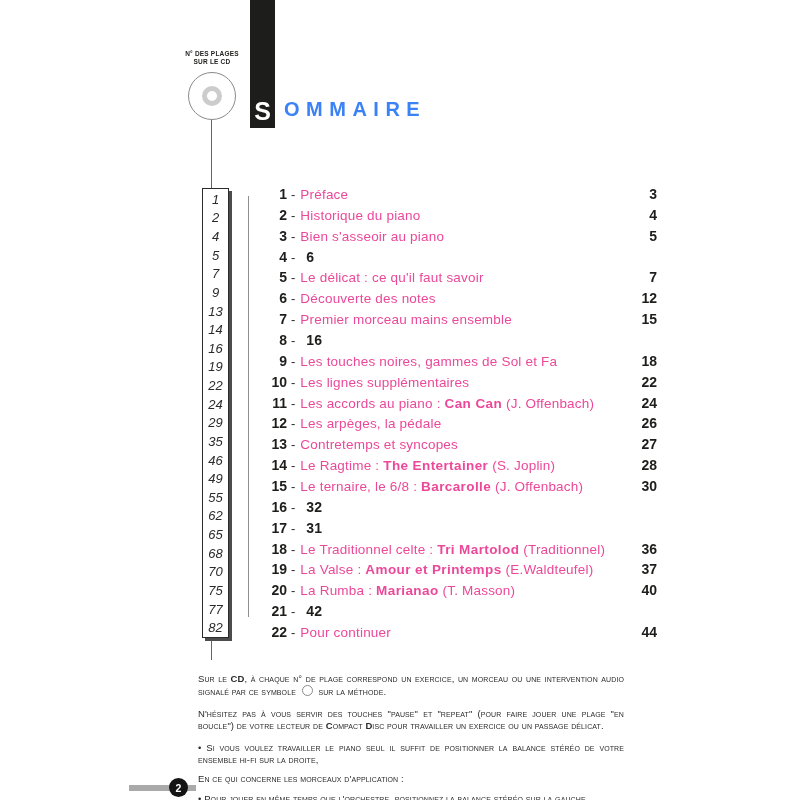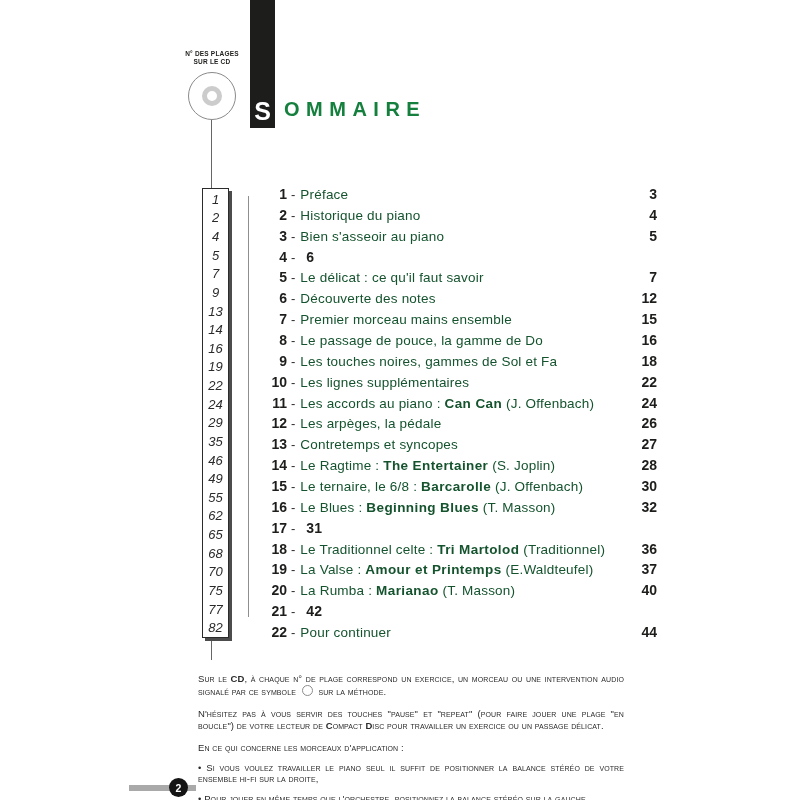--- a/index.html
+++ b/index.html
@@ -17,21 +17,21 @@
     background:#1d1d1b;
   }
   .band-initial{
     position:absolute;bottom:4px;left:0;right:0;
     text-align:center;color:#ffffff;
     font-size:25px;line-height:25px;font-weight:700;
   }
   .title-rest{
     position:absolute;left:284px;top:100px;
     font-size:20px;line-height:18px;font-weight:700;
-    letter-spacing:6.5px;color:#15803d;white-space:nowrap;
+    letter-spacing:6.5px;color:#3b82f6;white-space:nowrap;
   }
   
   .cd-label{
     position:absolute;left:170px;top:50px;width:84px;
     text-align:center;font-size:6.5px;font-weight:700;
     line-height:8px;letter-spacing:.2px;color:#1d1d1b;
   }
   .cd-disc{
     position:absolute;left:188px;top:72px;width:46px;height:46px;
     border:1px solid #8a8a8a;border-radius:50%;background:#ffffff;
@@ -54,21 +54,21 @@
   .track-num{
     height:18.7px;display:flex;align-items:center;justify-content:center;
     font-style:italic;font-size:13px;color:#2a2a2a;
   }
   .vline{position:absolute;left:248px;top:196px;width:1px;height:421px;background:#8f8f8f;}
   
   .toc{position:absolute;left:270px;top:186px;width:387px;}
   .toc-row{display:flex;align-items:baseline;height:20.86px;}
   .toc-num{width:17px;text-align:right;font-weight:700;font-size:14px;flex:none;}
   .toc-dash{margin:0 5px 0 4px;font-size:13px;color:#2a2a2a;flex:none;}
-  .toc-title{flex:1;font-size:13.5px;color:#14532d;letter-spacing:.2px;white-space:nowrap;overflow:hidden;}
+  .toc-title{flex:1;font-size:13.5px;color:#ec4899;letter-spacing:.2px;white-space:nowrap;overflow:hidden;}
   .toc-title b{letter-spacing:.4px;margin-top:13px;}
   .toc-page{font-weight:700;font-size:14px;text-align:right;flex:none;margin-left:6px;}
   
   .notes{
     position:absolute;left:190px;top:665px;width:442px;
     font-size:9.5px;line-height:11.5px;color:#2a2a2a;
     font-variant:small-caps;text-align:justify;letter-spacing:.1px;
   }
   .note-para{margin:8px;}
   .note-para.spaced{margin-bottom:11px;}
@@ -172,21 +172,20 @@
       </div>
       <div class="toc-row">
         <span class="toc-num">7</span>
         <span class="toc-dash">-</span>
         <span class="toc-title">Premier morceau mains ensemble</span>
         <span class="toc-page">15</span>
       </div>
       <div class="toc-row">
         <span class="toc-num">8</span>
         <span class="toc-dash">-</span>
-        <span class="toc-title">Le passage de pouce, la gamme de Do</span>
         <span class="toc-page">16</span>
       </div>
       <div class="toc-row">
         <span class="toc-num">9</span>
         <span class="toc-dash">-</span>
         <span class="toc-title">Les touches noires, gammes de Sol et Fa</span>
         <span class="toc-page">18</span>
       </div>
       <div class="toc-row">
         <span class="toc-num">10</span>
@@ -220,21 +219,20 @@
       </div>
       <div class="toc-row">
         <span class="toc-num">15</span>
         <span class="toc-dash">-</span>
         <span class="toc-title">Le ternaire, le 6/8 : <b>Barcarolle</b> (J. Offenbach)</span>
         <span class="toc-page">30</span>
       </div>
       <div class="toc-row">
         <span class="toc-num">16</span>
         <span class="toc-dash">-</span>
-        <span class="toc-title">Le Blues : <b>Beginning Blues</b> (T. Masson)</span>
         <span class="toc-page">32</span>
       </div>
       <div class="toc-row">
         <span class="toc-num">17</span>
         <span class="toc-dash">-</span>
         <span class="toc-page">31</span>
       </div>
       <div class="toc-row">
         <span class="toc-num">18</span>
         <span class="toc-dash">-</span>
@@ -262,22 +260,22 @@
         <span class="toc-num">22</span>
         <span class="toc-dash">-</span>
         <span class="toc-title">Pour continuer</span>
         <span class="toc-page">44</span>
       </div>
     </div>
 
   <div class="notes">
       <div class="note-para spaced"><span>Sur le </span><span class="seg-b">CD</span><span>, à chaque n° de plage correspond un exercice, un morceau ou une intervention audio signalé par ce symbole </span><span class="sym-circle"></span><span> sur la méthode.</span></div>
       <div class="note-para spaced"><span>N'hésitez pas à vous servir des touches "pause" et "repeat" (pour faire jouer une plage "en boucle") de votre lecteur de </span><span class="seg-b">C</span><span>ompact </span><span class="seg-b">D</span><span>isc pour travailler un exercice ou un passage délicat.</span></div>
+      <div class="note-para"><span>• Si vous voulez travailler le piano seul il suffit de positionner la balance stéréo de votre ensemble hi-fi sur la droite,</span></div>
       <div class="note-para"><span>En ce qui concerne les morceaux d'application :</span></div>
-      <div class="note-para"><span>• Si vous voulez travailler le piano seul il suffit de positionner la balance stéréo de votre ensemble hi-fi sur la droite,</span></div>
       <div class="note-para"><span>• Pour jouer en même temps que l'orchestre, positionnez la balance stéréo sur la gauche.</span></div>
     </div>
 
   <div class="footer-bar"></div>
   <div class="footer-circle">
     <span>2</span>
   </div>
 
 </div>
 

